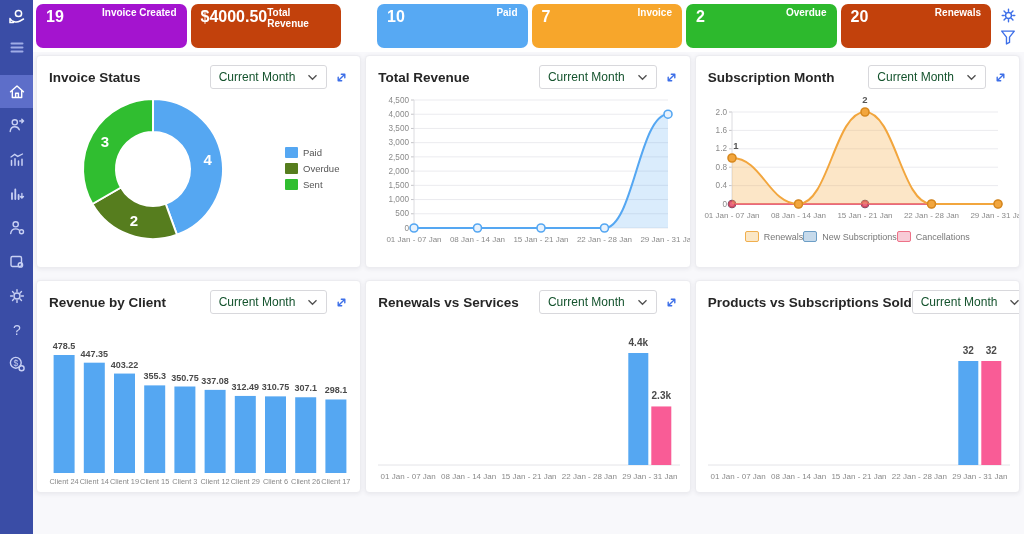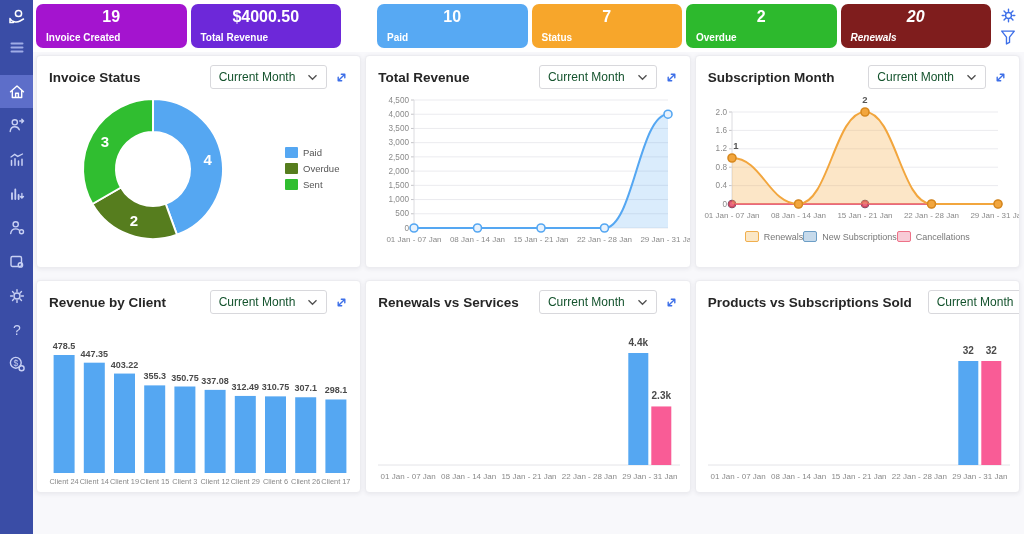--- a/index.html
+++ b/index.html
@@ -11,32 +11,32 @@
   
   .sidebar{width:33px;flex-shrink:0;background:#3A4DA6;display:flex;flex-direction:column;align-items:center;}
   .side-item{width:33px;height:30px;display:flex;align-items:center;justify-content:center;cursor:pointer;}
   .side-item.nav{height:33px;margin-bottom:1px;}
   .side-item.active{background:#5D6EC9;}
   .side-nav{margin-top:12px;display:flex;flex-direction:column;}
 
   
   .main{flex:1;display:flex;flex-direction:column;min-width:0;}
   .topbar{display:flex;align-items:stretch;gap:4px;padding:4px 3px;background:#fff;height:52px;box-sizing:border-box;}
-  .kpi{flex:1;border-radius:7px;color:#fff;padding:3px 10px 5px;display:flex;flex-direction:column;justify-content:space-between;cursor:pointer;}
+  .kpi{flex:1;border-radius:7px;color:#fff;padding:3px 10px 5px;display:flex;flex-direction:row;justify-content:space-between;cursor:pointer;}
   .kpi-value{text-align:center;font-size:16px;font-weight:bold;margin-top:1px;}
   .kpi-label{font-size:10px;font-weight:bold;}
   .top-icons{width:26px;display:flex;flex-direction:column;align-items:center;justify-content:space-between;padding:2px 0;}
   .top-icons span{display:flex;cursor:pointer;}
 
   
   .content{flex:1;background:#F8F8FB;padding:3px 4px 0 3px;display:grid;
     grid-template-columns:repeat(3,1fr);grid-auto-rows:213px;gap:12px 4px;}
   .panel{background:#fff;border:1px solid #ECECF0;border-radius:4px;
     box-shadow:0 1px 4px rgba(40,40,60,.08);padding:8px 12px;box-sizing:border-box;overflow:hidden;}
-  .panel-head{display:flex;justify-content:space-between;align-items:center;height:26px;gap:16px;}
+  .panel-head{display:flex;justify-content:space-between;align-items:center;height:26px;}
   .panel-title{font-size:13.5px;font-weight:bold;color:#262626;margin:0;white-space:nowrap;}
   .panel-tools{display:flex;align-items:center;gap:8px;}
   .filter-select{display:flex;align-items:center;gap:12px;border:1px solid #D8D8DC;border-radius:3px;
     padding:4px 8px;font-size:12px;color:#14532d;background:#fff;cursor:pointer;white-space:nowrap;}
   .expand-btn{display:flex;cursor:pointer;}
   .chart-body{margin-top:2px;}
 
   
   .donut-row{display:flex;align-items:center;height:156px;}
   .donut-row .chart-body{margin-left:20px;}
@@ -126,37 +126,37 @@
     </div>
   </aside>
 
   <div class="main">
 
     <header class="topbar">
       <div class="kpi" style="background: rgb(164, 20, 207);">
         <div class="kpi-value">19</div>
         <div class="kpi-label">Invoice Created</div>
       </div>
-      <div class="kpi" style="background: #6d28d9;">
+      <div class="kpi" style="background: #c2410c;">
         <div class="kpi-value">$4000.50</div>
         <div class="kpi-label">Total Revenue</div>
       </div>
       <div class="kpi" style="background: rgb(87, 169, 243); margin-left: 32px;">
         <div class="kpi-value">10</div>
         <div class="kpi-label">Paid</div>
       </div>
       <div class="kpi" style="background: rgb(247, 166, 43);">
         <div class="kpi-value">7</div>
-        <div class="kpi-label">Status</div>
+        <div class="kpi-label">Invoice</div>
       </div>
       <div class="kpi" style="background: rgb(45, 185, 45);">
         <div class="kpi-value">2</div>
         <div class="kpi-label">Overdue</div>
       </div>
-      <div class="kpi" style="background: #7f1d1d; font-style: italic;">
+      <div class="kpi" style="background: #c2410c;">
         <div class="kpi-value">20</div>
         <div class="kpi-label">Renewals</div>
       </div>
       <div class="top-icons">
         <span>
           <svg width="19" height="19" viewBox="0 0 20 20" fill="none" stroke="#3D6FE8" stroke-width="1.5" stroke-linecap="round">
             <circle cx="10" cy="10" r="3.1"></circle>
             <path d="M10 3.4v2.1M10 14.5v2.1M3.4 10h2.1M14.5 10h2.1M5.3 5.3l1.5 1.5M13.2 13.2l1.5 1.5M14.7 5.3l-1.5 1.5M6.8 13.2l-1.5 1.5"></path>
           </svg>
         </span>

